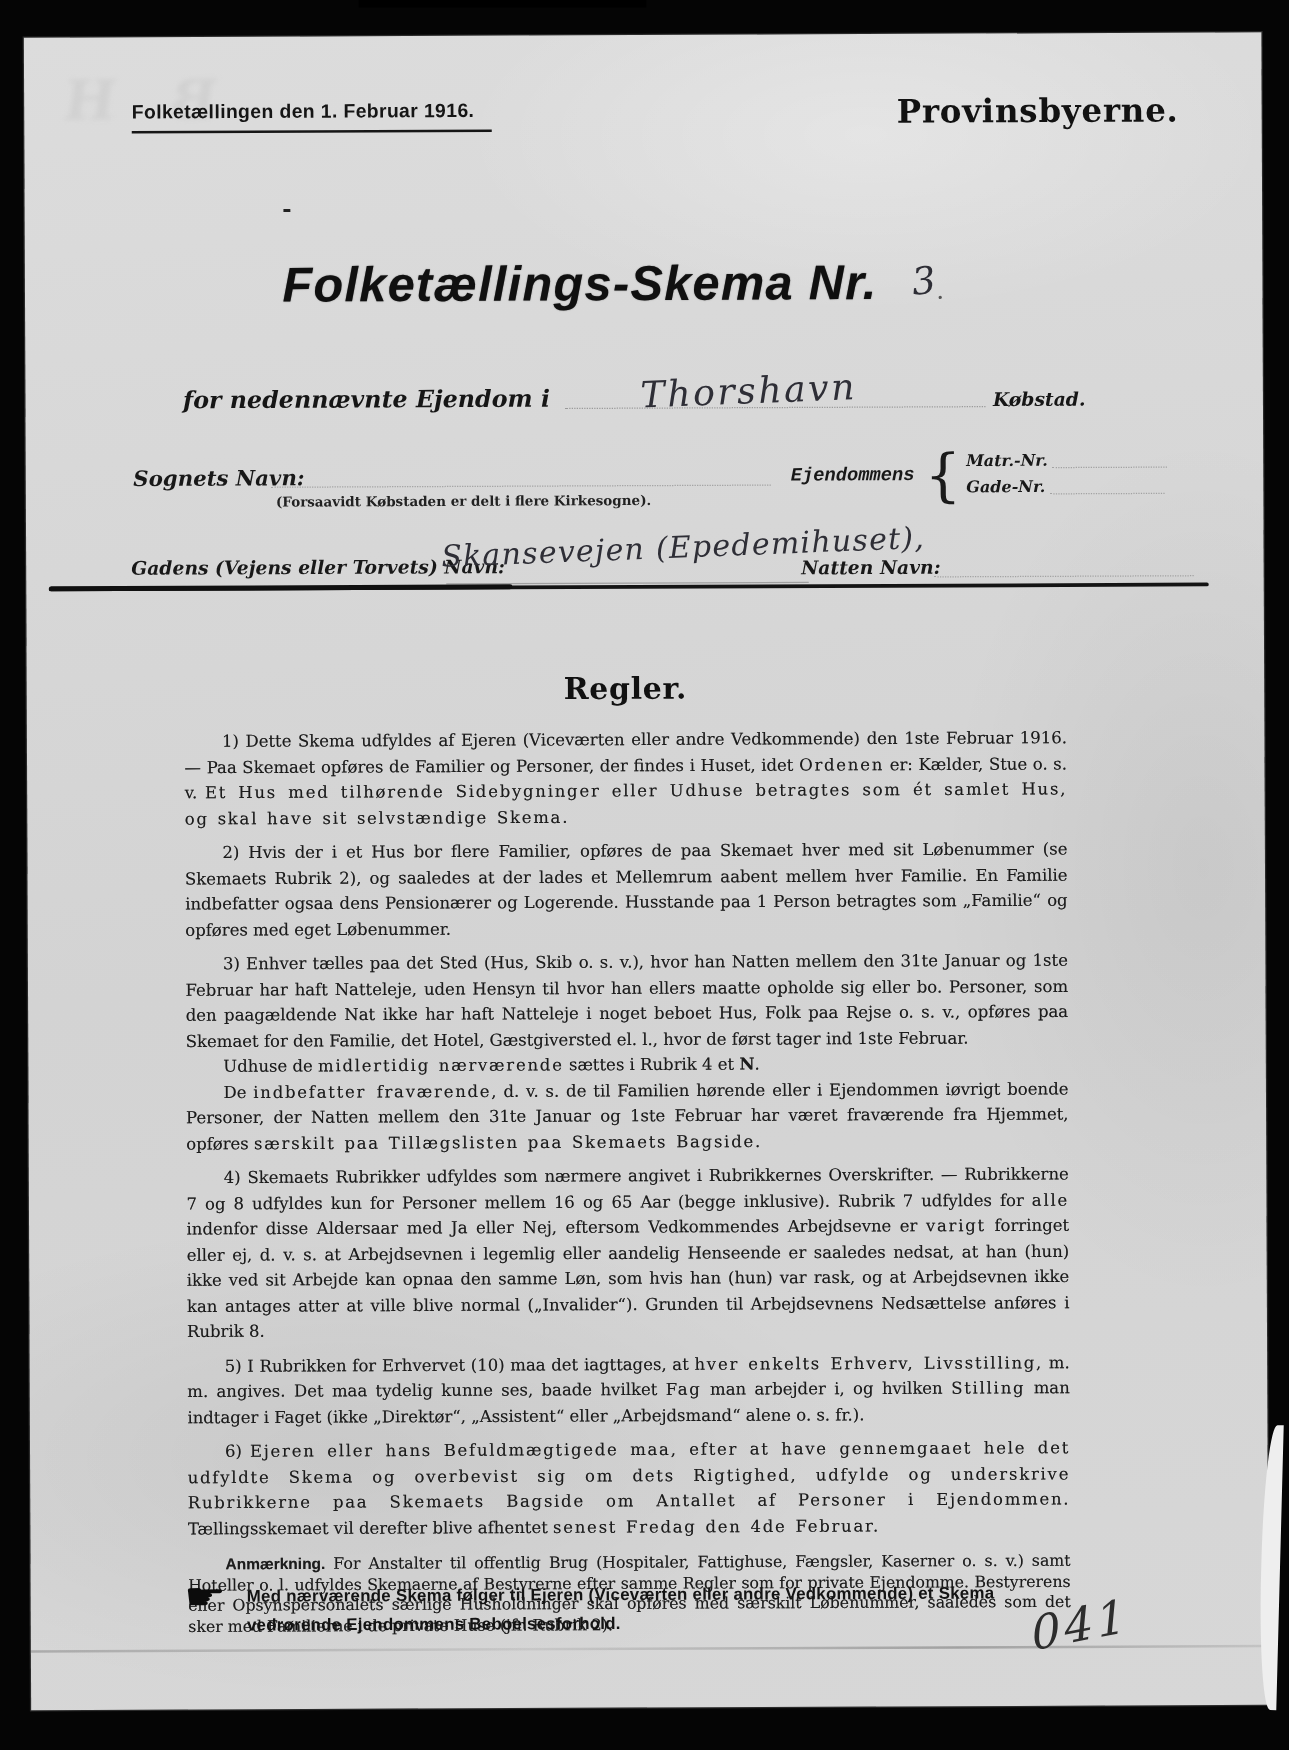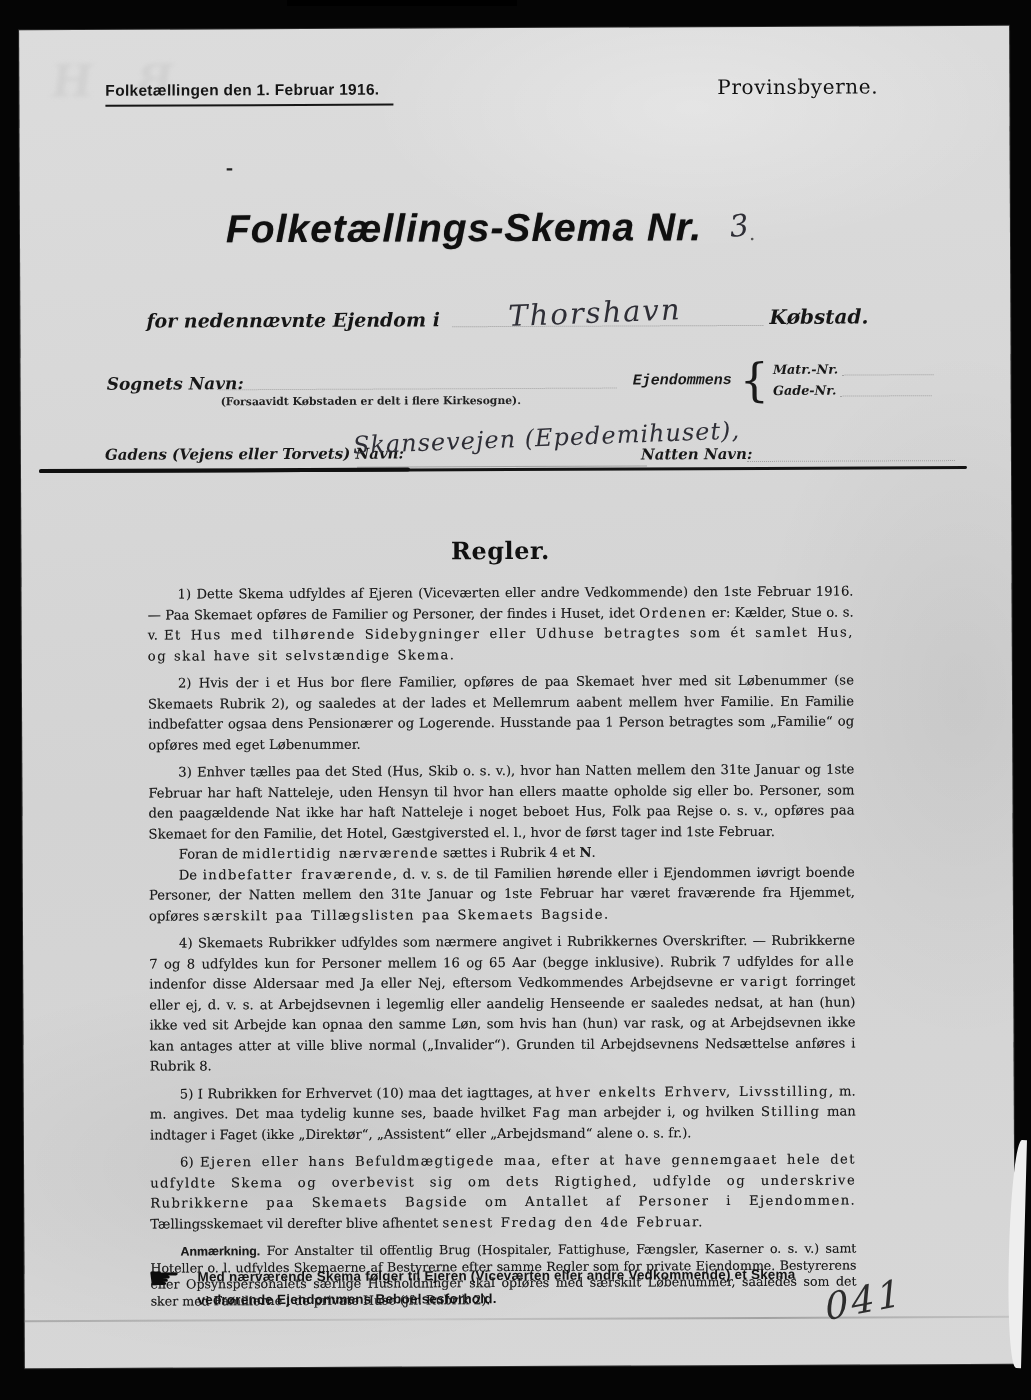--- a/index.html
+++ b/index.html
@@ -23,21 +23,21 @@
     font-family:"DejaVu Serif", serif;font-weight:bold;font-size:44px;color:#c9c9c9;
     transform:scaleX(-1) skewX(8deg);filter:blur(2px);opacity:.55;letter-spacing:14px;
   }
   .hdr-left{
     position:absolute;left:86px;top:52px;
     font-family:"Liberation Sans", sans-serif;font-weight:bold;font-size:15.5px;color:#151515;
     border-bottom:2px solid #161616;padding:0 14px 5px 0;letter-spacing:.3px;
   }
   .hdr-right{
     position:absolute;left:698px;top:48px;
-    font-family:"DejaVu Serif", serif;font-weight:normal;font-size:20px;color:#121212;letter-spacing:.6px;
+    font-family:"DejaVu Serif", serif;font-weight:bold;font-size:26px;color:#121212;letter-spacing:.6px;
   }
   .stray-dash{position:absolute;left:206px;top:128px;font-size:18px;font-weight:bold;color:#222;}
   .title-row{position:absolute;left:206px;top:178px;white-space:nowrap;}
   .title-main{
     font-family:"Liberation Sans", sans-serif;font-style:italic;font-weight:bold;
     font-size:39px;color:#101010;letter-spacing:1px;
     text-shadow:0 0 1px rgba(0,0,0,.5);
   }
   .hand{
     font-family:"DejaVu Serif", serif;font-style:italic;color:#2e2e36;
@@ -49,33 +49,33 @@
     font-family:"DejaVu Serif", serif;font-style:italic;font-weight:bold;color:#161616;
   }
   .subtitle-label{font-size:19px;white-space:nowrap;}
   .subtitle-line{
     flex:1;margin:0 6px 3px 12px;border-bottom:1.5px dotted #9a9a9a;position:relative;height:34px;
   }
   .subtitle-hand{
     position:absolute;left:18%;bottom:-4px;font-size:29px;font-weight:normal;
     transform:rotate(-2deg);letter-spacing:2px;white-space:nowrap;
   }
-  .subtitle-suffix{font-size:20px;white-space:nowrap;}
+  .subtitle-suffix{font-size:15px;white-space:nowrap;}
   .lbl{font-family:"DejaVu Serif", serif;font-style:italic;font-weight:bold;color:#181818;}
   .sogn-label{position:absolute;left:86px;top:344px;font-size:17px;}
   .sogn-line{position:absolute;left:196px;top:338px;width:400px;border-bottom:1.5px dotted #a2a2a2;height:22px;}
   .sogn-note{
     position:absolute;left:200px;top:366px;font-size:10.8px;font-weight:bold;color:#222;
     font-family:"DejaVu Serif", serif;
   }
   .ejendom-group{position:absolute;left:612px;top:330px;display:flex;align-items:center;}
   .ejendom-label{font-size:15px;white-space:nowrap;font-family:Liberation Mono, monospace;}
   .brace{font-size:46px;font-weight:400;color:#1a1a1a;margin:0 4px 0 8px;font-family:"DejaVu Serif", serif;line-height:1;}
   .nr-col{display:flex;flex-direction:column;gap:6px;}
-  .nr-row{display:flex;align-items:center;}
+  .nr-row{display:flex;align-items:flex-start;}
   .nr-row .lbl{font-size:12.8px;white-space:nowrap;}
   .nr-line{width:92px;border-bottom:1.5px dotted #a2a2a2;height:12px;margin-left:3px;}
   .gaden-label{position:absolute;left:84px;top:416px;font-size:15px;}
   .gaden-hand{
     position:absolute;left:332px;top:396px;font-size:24px;letter-spacing:1px;
     transform:rotate(-2deg);white-space:nowrap;
   }
   .gaden-undermark{position:absolute;left:336px;top:438px;width:290px;border-bottom:1px solid rgba(60,60,60,.35);}
   .ejer-label{position:absolute;left:620px;top:418px;font-size:15px;}
   .ejer-line{position:absolute;left:726px;top:412px;width:208px;border-bottom:1.5px dotted #a2a2a2;height:22px;}
@@ -176,21 +176,21 @@
   <div class="ejer-line"></div>
 
   <div class="rule-hr"></div>
 
   <div class="regler-heading">Regler.</div>
 
   <div class="rules">
       <p class="gap"><span>1) Dette Skema udfyldes af Ejeren (Viceværten eller andre Vedkommende) den 1ste Februar 1916. — Paa Skemaet opføres de Familier og Personer, der findes i Huset, idet </span><span class="sp">Ordenen</span><span> er: Kælder, Stue o. s. v. </span><span class="sp">Et Hus med tilhørende Sidebygninger eller Udhuse betragtes som ét samlet Hus, og skal have sit selvstændige Skema.</span></p>
       <p class="gap"><span>2) Hvis der i et Hus bor flere Familier, opføres de paa Skemaet hver med sit Løbenummer (se Skemaets Rubrik 2), og saaledes at der lades et Mellemrum aabent mellem hver Familie. En Familie indbefatter ogsaa dens Pensionærer og Logerende. Husstande paa 1 Person betragtes som „Familie“ og opføres med eget Løbenummer.</span></p>
       <p class="gap"><span>3) Enhver tælles paa det Sted (Hus, Skib o. s. v.), hvor han Natten mellem den 31te Januar og 1ste Februar har haft Natteleje, uden Hensyn til hvor han ellers maatte opholde sig eller bo. Personer, som den paagældende Nat ikke har haft Natteleje i noget beboet Hus, Folk paa Rejse o. s. v., opføres paa Skemaet for den Familie, det Hotel, Gæstgiversted el. l., hvor de først tager ind 1ste Februar.</span></p>
-      <p class="cont"><span>Foran de </span><span class="sp">midlertidig nærværende</span><span> sættes i Rubrik 4 et </span><span class="b">N</span><span>.</span></p>
+      <p class="cont"><span>Udhuse de </span><span class="sp">midlertidig nærværende</span><span> sættes i Rubrik 4 et </span><span class="b">N</span><span>.</span></p>
       <p class="cont"><span>De </span><span class="sp">indbefatter fraværende</span><span>, d. v. s. de til Familien hørende eller i Ejendommen iøvrigt boende Personer, der Natten mellem den 31te Januar og 1ste Februar har været fraværende fra Hjemmet, opføres </span><span class="sp">særskilt paa Tillægslisten paa Skemaets Bagside.</span></p>
       <p class="gap"><span>4) Skemaets Rubrikker udfyldes som nærmere angivet i Rubrikkernes Overskrifter. — Rubrikkerne 7 og 8 udfyldes kun for Personer mellem 16 og 65 Aar (begge inklusive). Rubrik 7 udfyldes for </span><span class="sp">alle</span><span> indenfor disse Aldersaar med Ja eller Nej, eftersom Vedkommendes Arbejdsevne er </span><span class="sp">varigt</span><span> forringet eller ej, d. v. s. at Arbejdsevnen i legemlig eller aandelig Henseende er saaledes nedsat, at han (hun) ikke ved sit Arbejde kan opnaa den samme Løn, som hvis han (hun) var rask, og at Arbejdsevnen ikke kan antages atter at ville blive normal („Invalider“). Grunden til Arbejdsevnens Nedsættelse anføres i Rubrik 8.</span></p>
       <p class="gap"><span>5) I Rubrikken for Erhvervet (10) maa det iagttages, at </span><span class="sp">hver enkelts Erhverv, Livsstilling,</span><span> m. m. angives. Det maa tydelig kunne ses, baade hvilket </span><span class="sp">Fag</span><span> man arbejder i, og hvilken </span><span class="sp">Stilling</span><span> man indtager i Faget (ikke „Direktør“, „Assistent“ eller „Arbejdsmand“ alene o. s. fr.).</span></p>
       <p class="gap"><span>6) </span><span class="sp">Ejeren eller hans Befuldmægtigede maa, efter at have gennemgaaet hele det udfyldte Skema og overbevist sig om dets Rigtighed, udfylde og underskrive Rubrikkerne paa Skemaets Bagside om Antallet af Personer i Ejendommen.</span><span> Tællingsskemaet vil derefter blive afhentet </span><span class="sp">senest Fredag den 4de Februar.</span></p>
       <p class="anm"><span class="bsans">Anmærkning.</span><span> For Anstalter til offentlig Brug (Hospitaler, Fattighuse, Fængsler, Kaserner o. s. v.) samt Hoteller o. l. udfyldes Skemaerne af Bestyrerne efter samme Regler som for private Ejendomme. Bestyrerens eller Opsynspersonalets særlige Husholdninger skal opføres med særskilt Løbenummer, saaledes som det sker med Familierne i de private Huse (jfr. Rubrik 2).</span></p>
     </div>
 
   <div class="footer-note">
     <span class="manicule">☛</span>
     <span class="footer-text">Med nærværende Skema følger til Ejeren (Viceværten eller andre Vedkommende) et Skema vedrørende Ejendommens Beboelsesforhold.</span>

